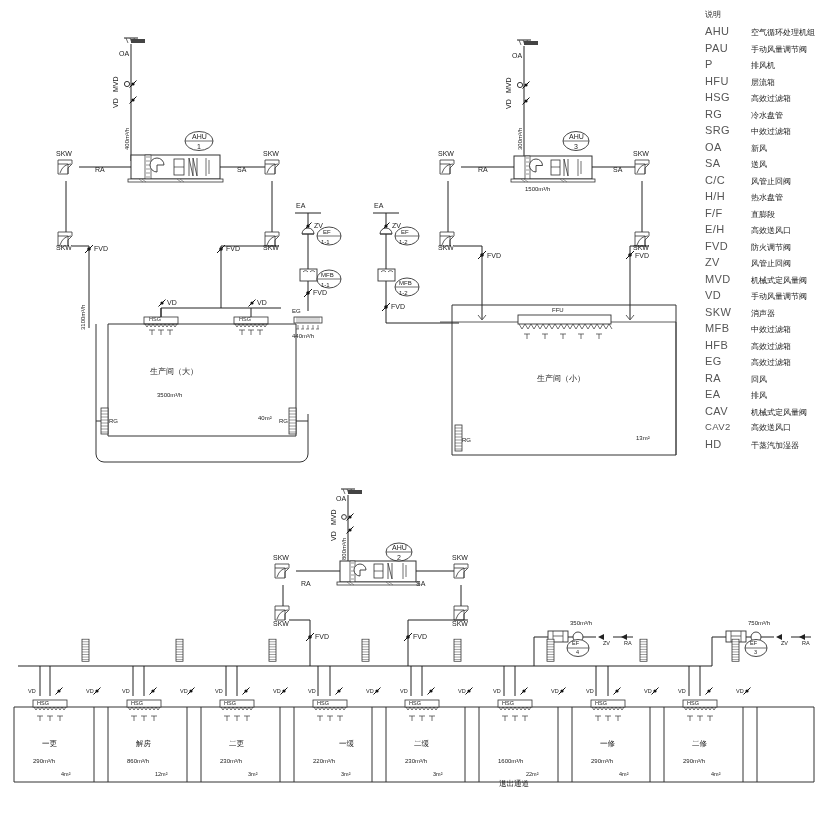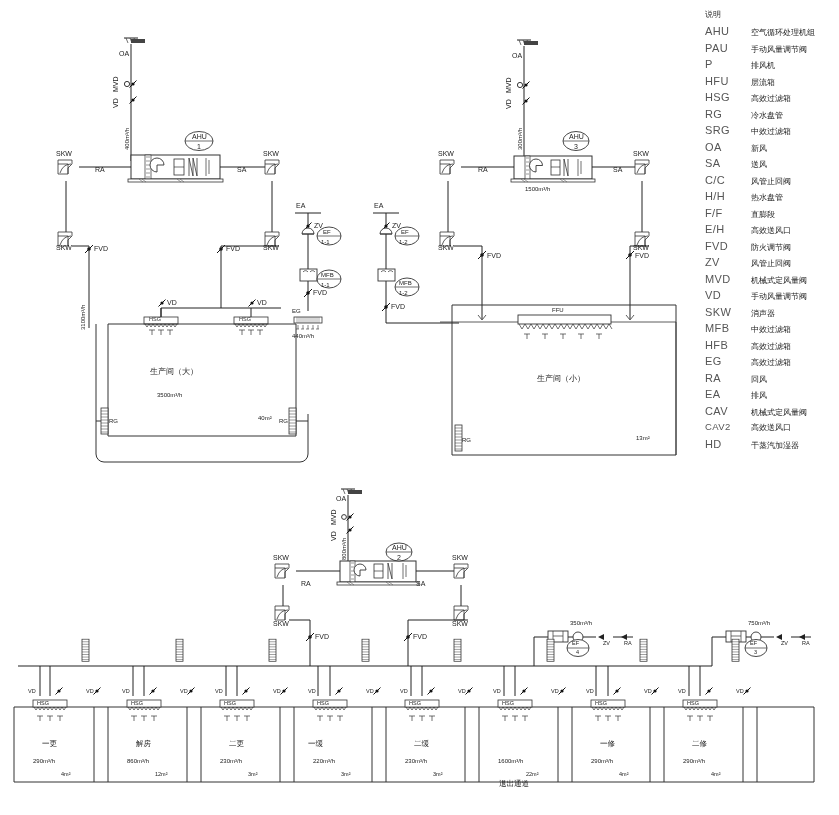--- a/index.html
+++ b/index.html
@@ -503,21 +503,21 @@
     <div class="lbl xs" style="left: 155px; top: 772px;">12m²</div>
     <div class="lbl xs" style="left: 215px; top: 689px;">VD</div>
     <div class="lbl xs" style="left: 273px; top: 689px;">VD</div>
     <div class="lbl xs" style="left: 224px; top: 701px;">HSG</div>
     <div class="lbl cn" style="left: 229px; top: 740px;">二更</div>
     <div class="lbl sm" style="left: 220px; top: 758px;">230m³/h</div>
     <div class="lbl xs" style="left: 248px; top: 772px;">3m²</div>
     <div class="lbl xs" style="left: 308px; top: 689px;">VD</div>
     <div class="lbl xs" style="left: 366px; top: 689px;">VD</div>
     <div class="lbl xs" style="left: 317px; top: 701px;">HSG</div>
-    <div class="lbl cn" style="left: 308px; top: 740px;">一缓</div>
+    <div class="lbl cn" style="left: 339px; top: 740px;">一缓</div>
     <div class="lbl sm" style="left: 313px; top: 758px;">220m³/h</div>
     <div class="lbl xs" style="left: 341px; top: 772px;">3m²</div>
     <div class="lbl xs" style="left: 400px; top: 689px;">VD</div>
     <div class="lbl xs" style="left: 458px; top: 689px;">VD</div>
     <div class="lbl xs" style="left: 409px; top: 701px;">HSG</div>
     <div class="lbl cn" style="left: 414px; top: 740px;">二缓</div>
     <div class="lbl sm" style="left: 405px; top: 758px;">230m³/h</div>
     <div class="lbl xs" style="left: 433px; top: 772px;">3m²</div>
     <div class="lbl xs" style="left: 493px; top: 689px;">VD</div>
     <div class="lbl xs" style="left: 551px; top: 689px;">VD</div>

